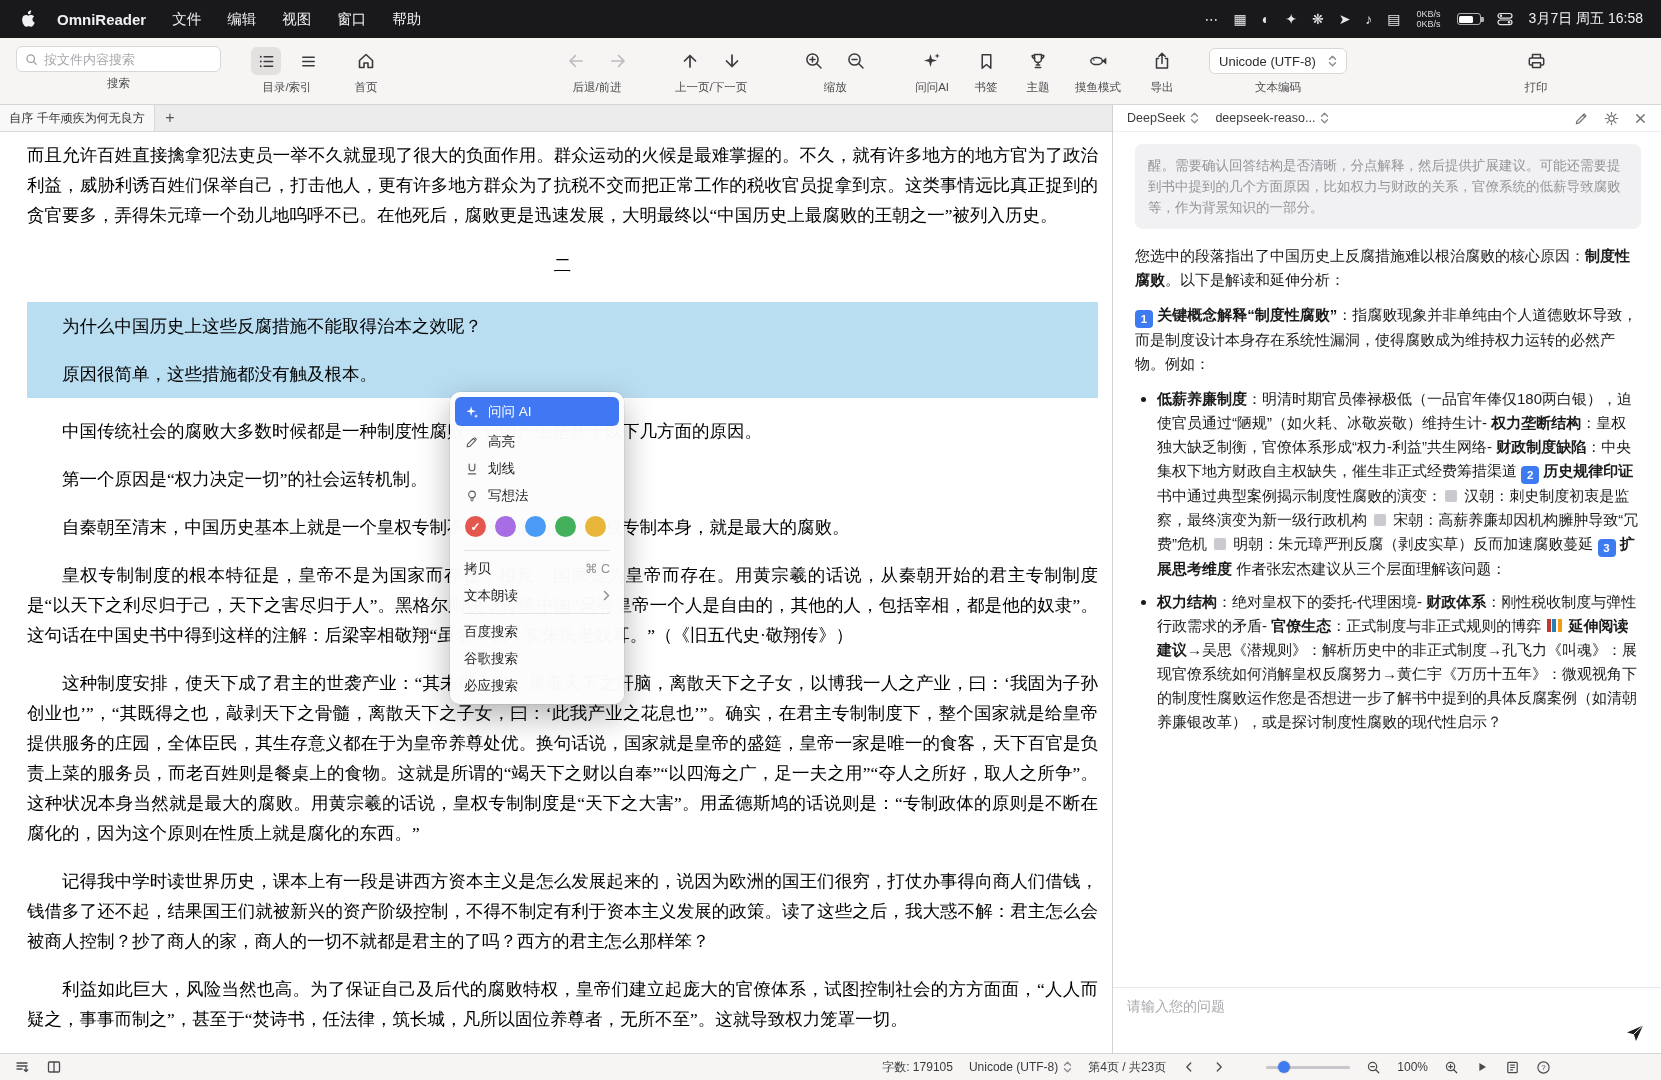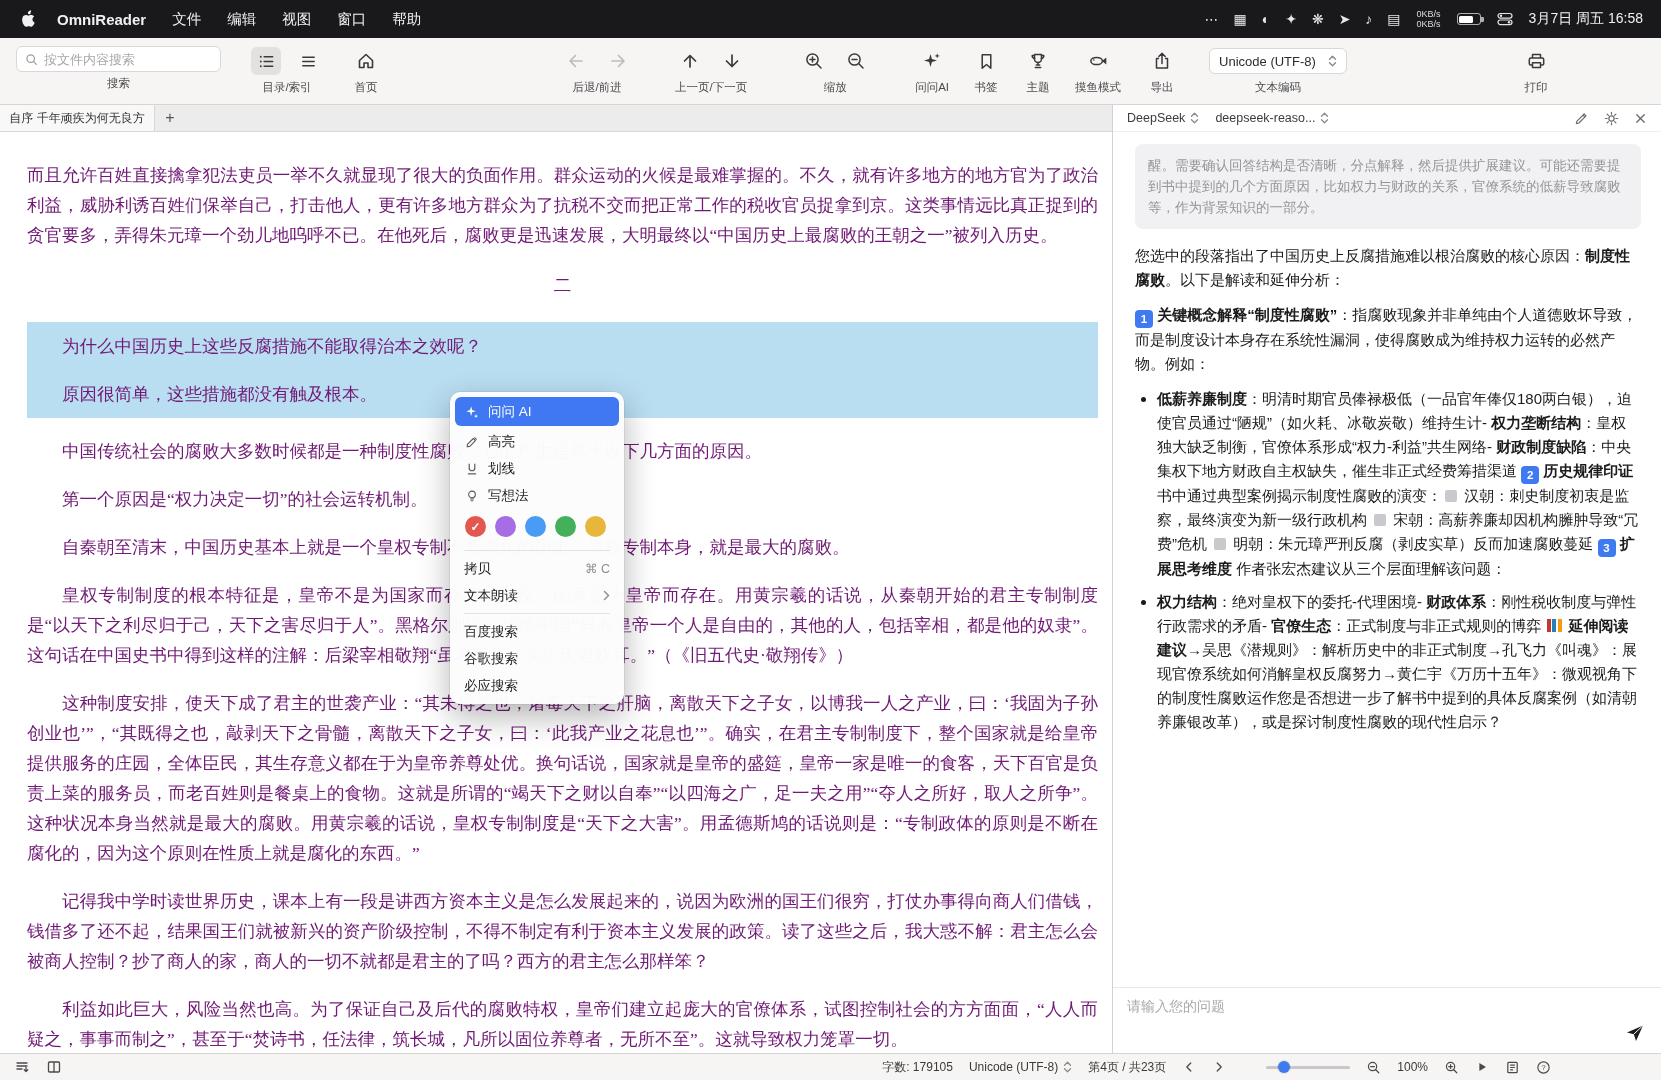--- a/index.html
+++ b/index.html
@@ -40,29 +40,29 @@
   .enc-pill { height:26px; background:#fff; border:1px solid #d9d8d6; border-radius:6px; display:flex;
               align-items:center; padding:0 9px; gap:12px; font-size:13px; color:#2c2c2e; }
   .g-toc{margin-left:30px} .g-home{margin-left:28px} .g-hist{margin-left:180px} .g-paging{margin-left:42px}
   .g-zoom{margin-left:52px} .g-ai{margin-left:44px} .g-bm{margin-left:22px} .g-theme{margin-left:22px}
   .g-fish{margin-left:22px} .g-export{margin-left:26px} .g-enc{margin-left:32px}
   .g-print{margin-left:auto; margin-right:96px;}
 
   
   .main { flex:1; display:flex; min-height:0; }
   .doc-pane { width:1113px; flex-shrink:0; display:flex; flex-direction:column; background:#fff;
-              border-right:1px solid #d2d2d4; position:relative;gap:20px; }
+              border-right:1px solid #d2d2d4; position:relative; }
   .tabbar { height:27px; background:#ececec; border-bottom:1px solid #d8d8d8; display:flex; align-items:stretch; flex-shrink:0; }
   .tab { width:155px; background:#f8f8f8; border-right:1px solid #d8d8d8; display:flex; align-items:center;
          justify-content:center; font-size:12px; color:#333; overflow:hidden; white-space:nowrap; }
   .tab-add { width:30px; display:flex; align-items:center; justify-content:center; font-size:16px; color:#555; }
 
   .doc-body { flex:1; overflow:hidden; padding:8px 14px 0 27px; }
   .doc-text { font-family:"Liberation Serif","DejaVu Serif",serif; font-size:17.5px; line-height:30px;
-              color:#701a75; text-align:justify; }
+              color:#000000; text-align:justify; }
   .para { margin-bottom:18px; }
   .para.indent { text-indent:2em; }
   .para.center { text-align:center; text-indent:0; margin:20px 0 22px; }
   .para.hl { background:#b9ddf1; margin-bottom:0; padding:9px 0 9px 0; }
   .para.hl + .para:not(.hl) { margin-top:18px; }
 
   
   .ctx-menu { position:absolute; left:450px; top:287px; width:174px; background:rgba(252,252,253,0.98);
               border-radius:10px; box-shadow:0 12px 32px rgba(0,0,0,.30), 0 0 0 0.5px rgba(0,0,0,.10);
               padding:5px; z-index:30; font-family:"Liberation Sans",sans-serif; }

